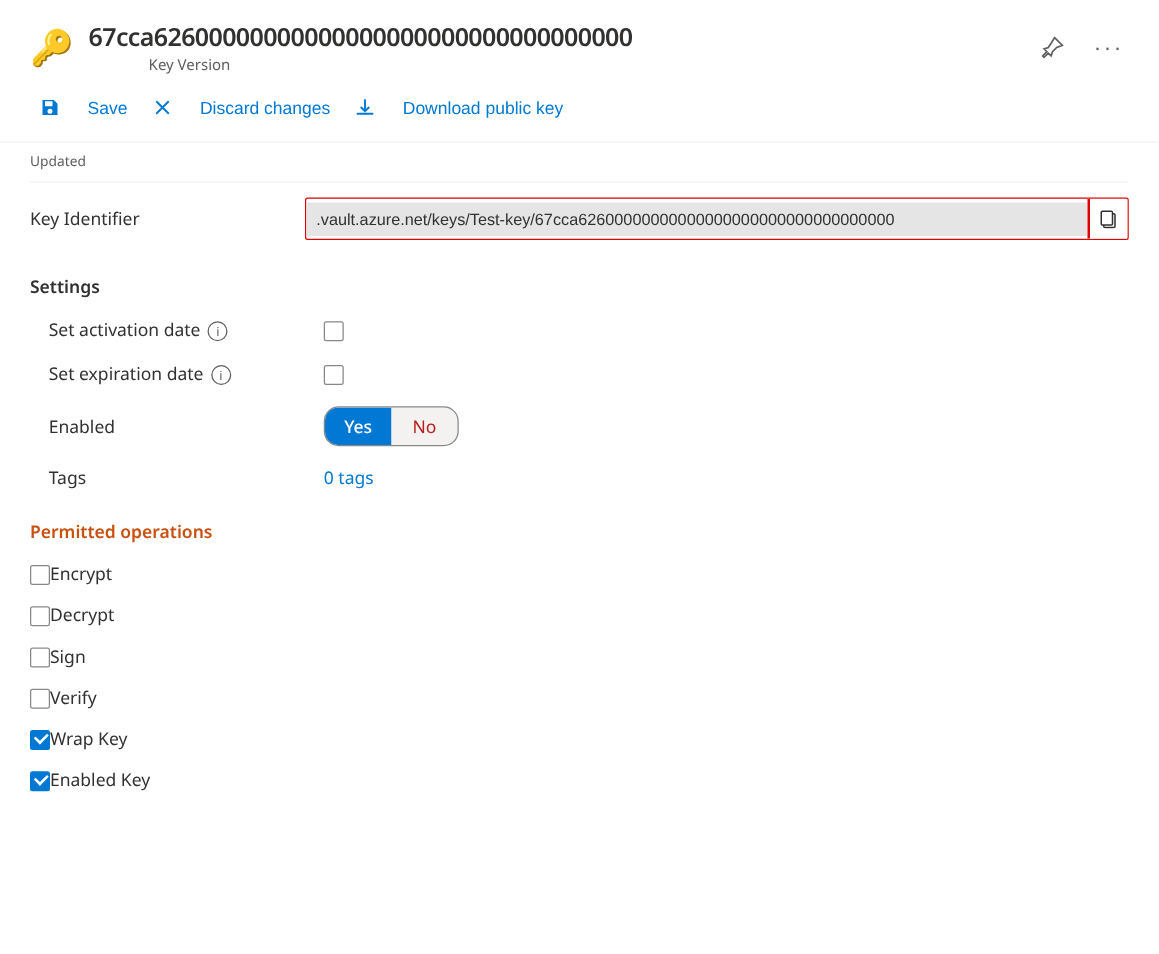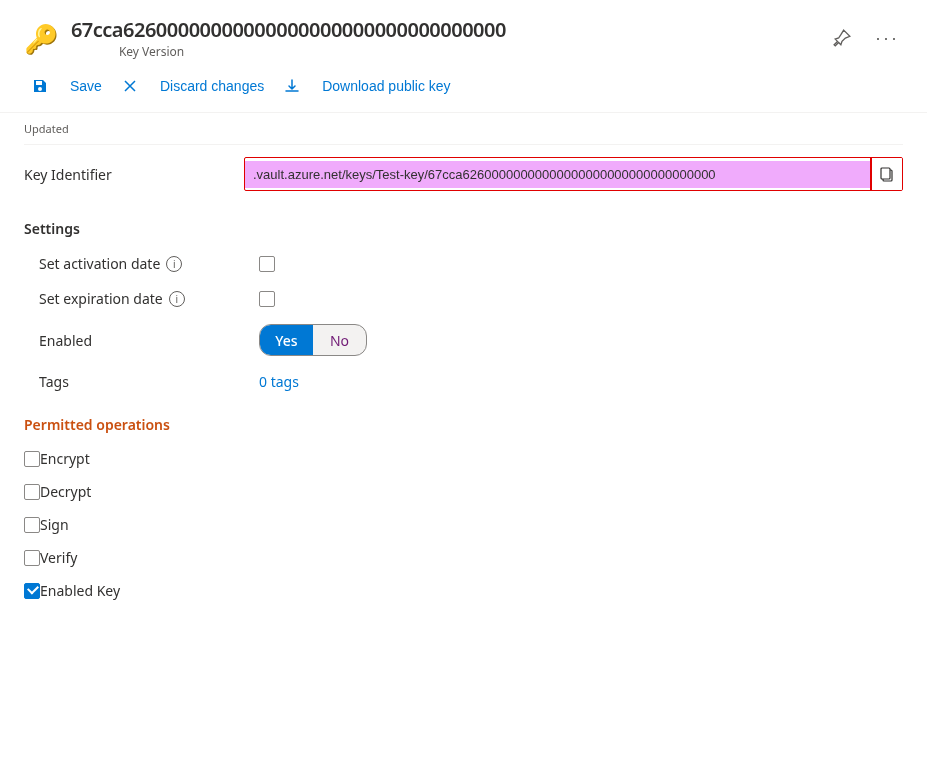--- a/index.html
+++ b/index.html
@@ -116,21 +116,21 @@
       border-right-color: #e00000;
     }
 
     .key-id-input {
       flex: 1;
       border: none;
       outline: none;
       padding: 6px 8px;
       font-size: 13px;
       color: #323130;
-      background: #f0abfc;
+      background: #e5e5e5;
     }
 
     .copy-btn {
       display: flex;
       align-items: center;
       justify-content: center;
       width: 32px;
       height: 32px;
       border: none;
       border-left: 2px solid #e00000;
@@ -210,21 +210,21 @@
       font-weight: 500;
     }
 
     .toggle-no {
       flex: 1;
       display: flex;
       align-items: center;
       justify-content: center;
       height: 100%;
       font-size: 14px;
-      color: #701a75;
+      color: #b91c1c;
       background: transparent;
     }
 
     .tags-link {
       color: #0078d4;
       cursor: pointer;
       text-decoration: none;
     }
 
     .permitted-ops-header {
@@ -413,17 +413,21 @@
       <div class="perm-checkbox-row">
         <div class="perm-checkbox"></div>
         <span>Sign</span>
       </div>
       <div class="perm-checkbox-row">
         <div class="perm-checkbox"></div>
         <span>Verify</span>
       </div>
       <div class="perm-checkbox-row">
         <div class="perm-checkbox checked"></div>
+        <span>Wrap Key</span>
+      </div>
+      <div class="perm-checkbox-row">
+        <div class="perm-checkbox checked"></div>
         <span>Enabled Key</span>
       </div>
     </div>
 
 </div>
 
 </body></html>

